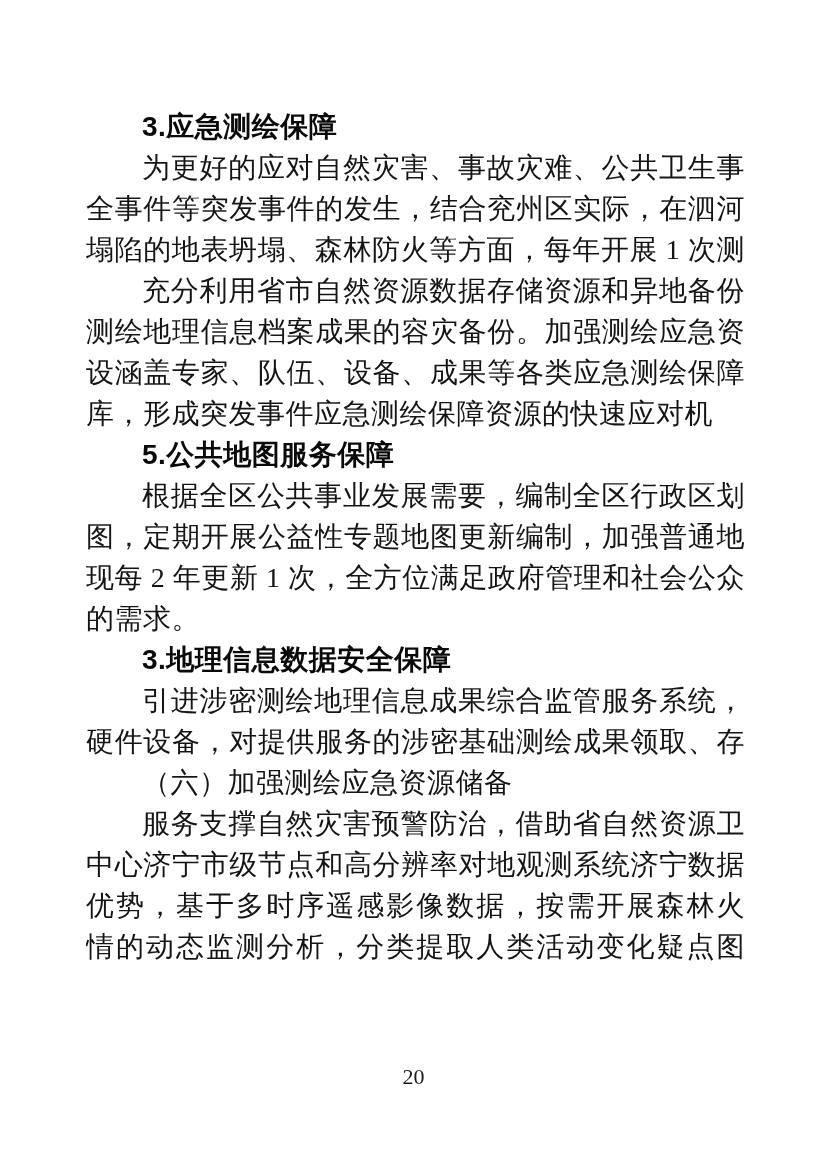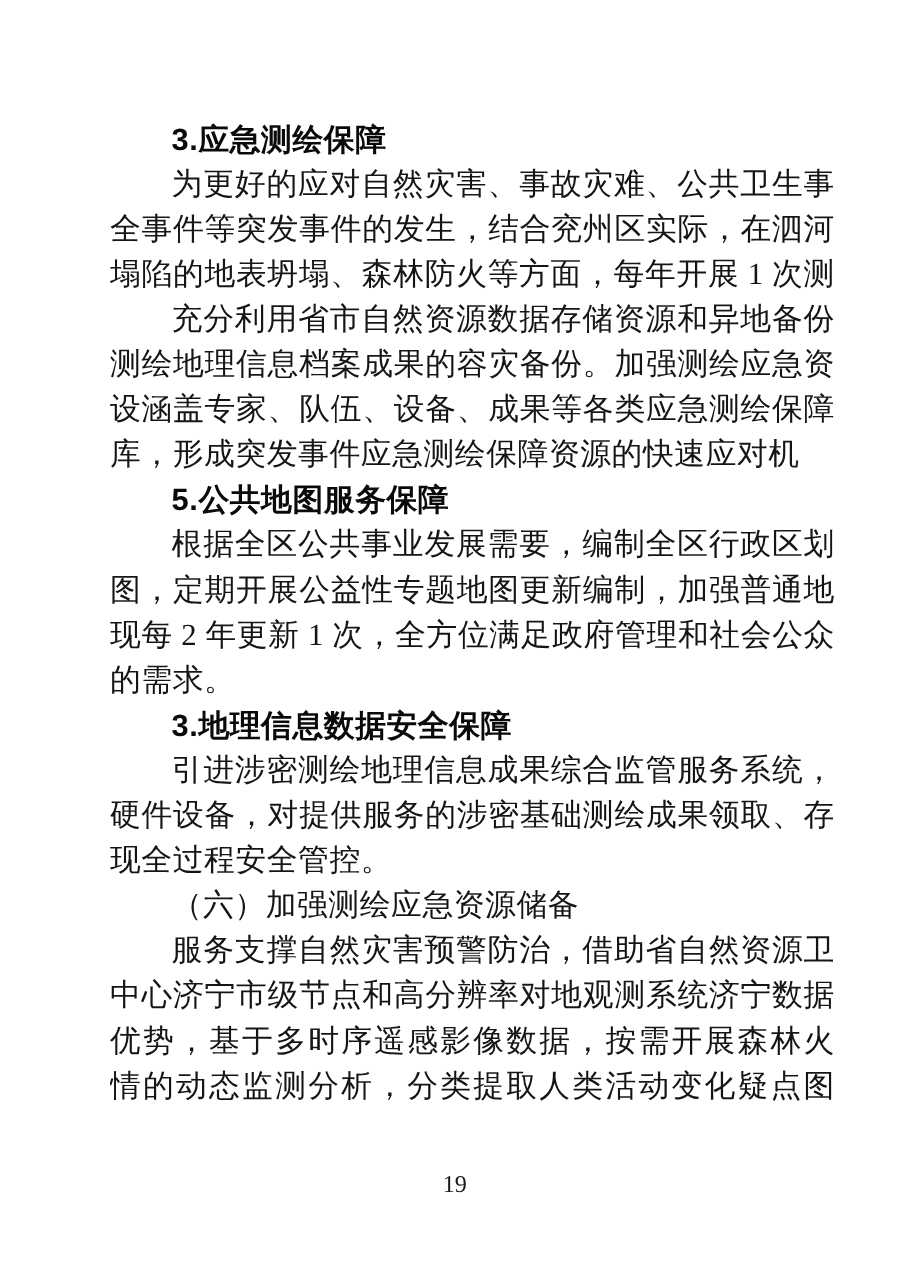--- a/index.html
+++ b/index.html
@@ -11,21 +11,21 @@
     position: relative;
     width: 827px;
     height: 1169px;
     background: #ffffff;
     overflow: hidden;
     font-family: "Liberation Serif", serif;
     color: #151515;
   }
   .content {
     position: absolute;
-    left: 100px;
+    left: 86px;
     top: 106px;
     width: 659px;
   }
   .line {
     font-size: 28px;
     height: 41px;
     line-height: 41px;
     overflow: hidden;
     text-align: left;
     letter-spacing: 0.5px;
@@ -79,25 +79,24 @@
 
     <div class="line just indent">根据全区公共事业发展需要，编制全区行政区划图、影像地</div>
     <div class="line just">图，定期开展公益性专题地图更新编制，加强普通地图编制，实</div>
     <div class="line just">现每 2 年更新 1 次，全方位满足政府管理和社会公众对各类地图</div>
     <div class="line">的需求。</div>
 
     <div class="line heading indent">3.地理信息数据安全保障</div>
 
     <div class="line just indent">引进涉密测绘地理信息成果综合监管服务系统，配套相关软</div>
     <div class="line just">硬件设备，对提供服务的涉密基础测绘成果领取、存储、使用实</div>
-    <div class="line">现全过程安全管控。</div>
 
     <div class="line subheading indent">（六）加强测绘应急资源储备</div>
 
     <div class="line just indent">服务支撑自然灾害预警防治，借助省自然资源卫星应用技术</div>
     <div class="line just">中心济宁市级节点和高分辨率对地观测系统济宁数据与应用中心</div>
     <div class="line just">优势，基于多时序遥感影像数据，按需开展森林火灾、病虫害疫</div>
     <div class="line just">情的动态监测分析，分类提取人类活动变化疑点图斑，为生态保</div>
 
   </div>
 
-  <div class="page-number">19</div>
+  <div class="page-number">20</div>
 </div>
 
 </body></html>

